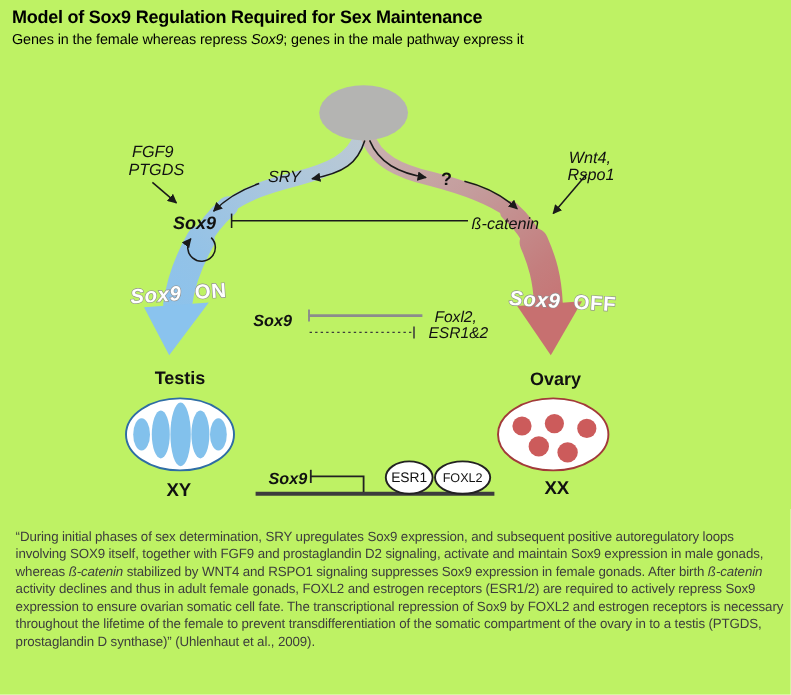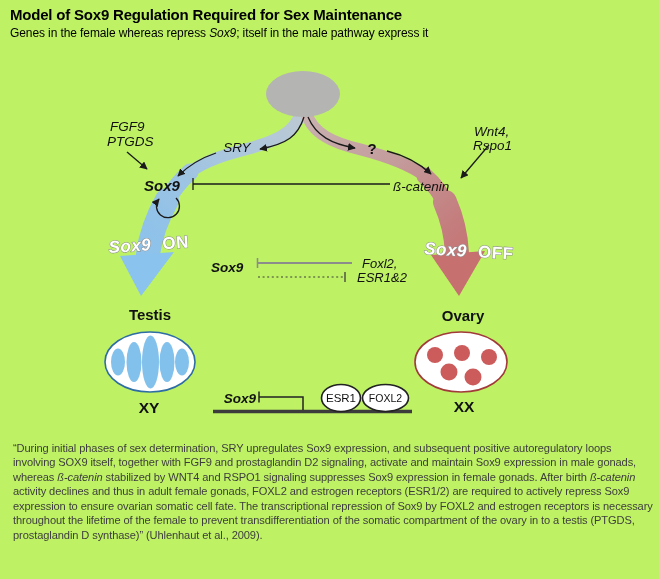--- a/index.html
+++ b/index.html
@@ -29,21 +29,21 @@
     stroke:#8f8f8f; stroke-width:1.05; paint-order:stroke;
     letter-spacing:0.5px;
   }
 </style>
 </head>
 <body>
 
 <div class="page">
 
   <div class="title">Model of Sox9 Regulation Required for Sex Maintenance</div>
-  <div class="subtitle"><span>Genes in the female whereas repress </span><span style="font-style: italic;">Sox9</span><span>; itself in the male pathway express it</span></div>
+  <div class="subtitle"><span>Genes in the female whereas repress </span><span style="font-style: italic;">Sox9</span><span>; genes in the male pathway express it</span></div>
 
   <svg class="diagram" width="659" height="579" viewBox="0 0 659 579">
     <defs>
       <linearGradient id="gradBlue" gradientUnits="userSpaceOnUse" x1="300" y1="112" x2="145" y2="290">
         <stop offset="0" stop-color="#bcc9d3"></stop>
         <stop offset="0.35" stop-color="#a9c6de"></stop>
         <stop offset="0.7" stop-color="#93c2e7"></stop>
         <stop offset="1" stop-color="#89c3ee"></stop>
       </linearGradient>
       <linearGradient id="gradRed" gradientUnits="userSpaceOnUse" x1="305" y1="112" x2="462" y2="290">

